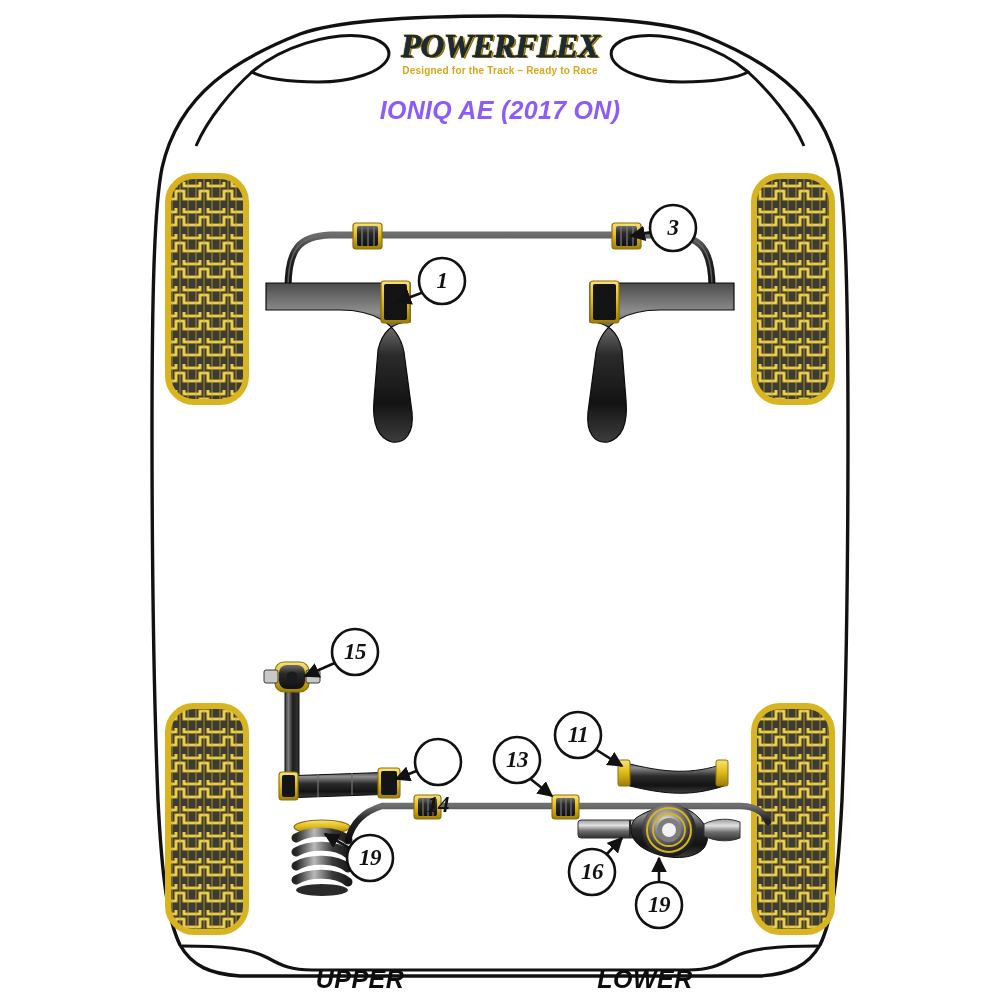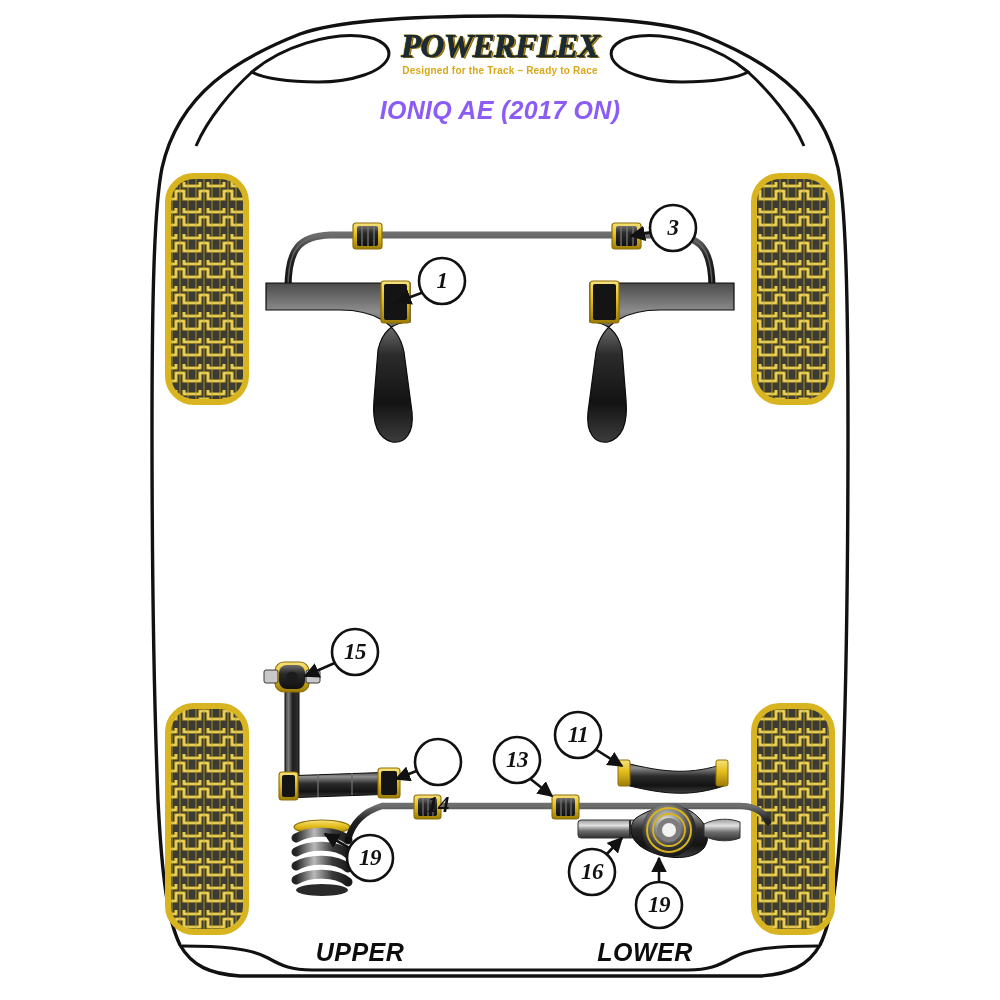--- a/index.html
+++ b/index.html
@@ -47,20 +47,21 @@
   .axis-label {
     position: absolute;
     font-family: "Liberation Sans", sans-serif;
     font-weight: bold;
     font-style: italic;
     font-size: 25px;
     letter-spacing: 0.5px;
     color: #0d0d0d;
     transform: translate(-50%, -50%);
     white-space: nowrap;
+    margin-top: 27px;
   }
   .model-title {
     position: absolute;
     left: 500px;
     top: 110px;
     transform: translate(-50%, -50%);
     font-family: "Liberation Sans", sans-serif;
     font-weight: bold;
     font-style: italic;
     font-size: 25px;

